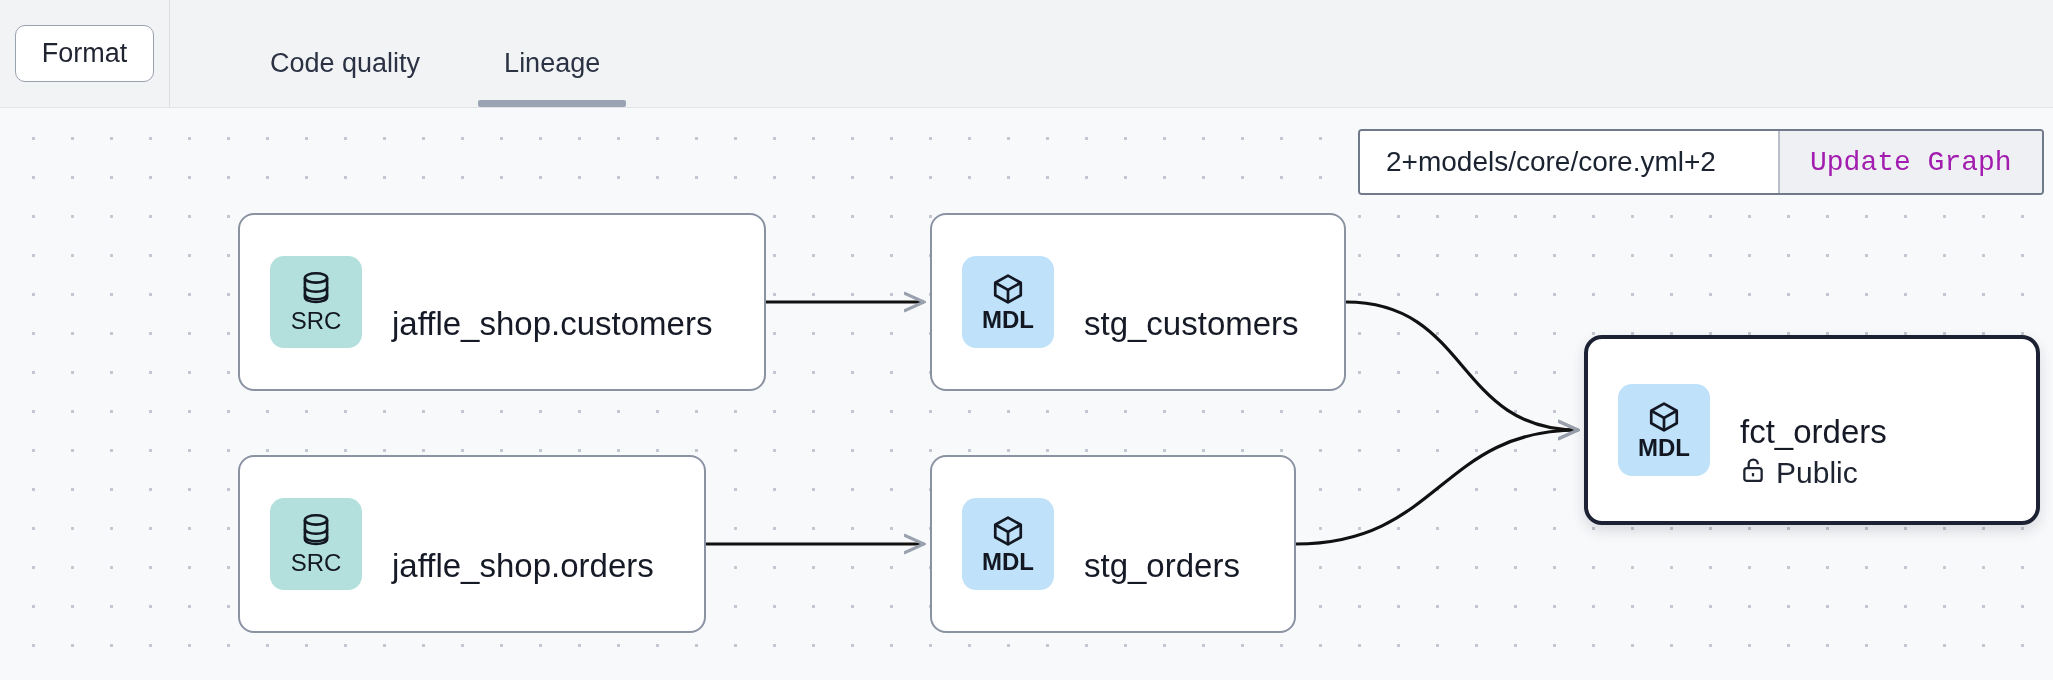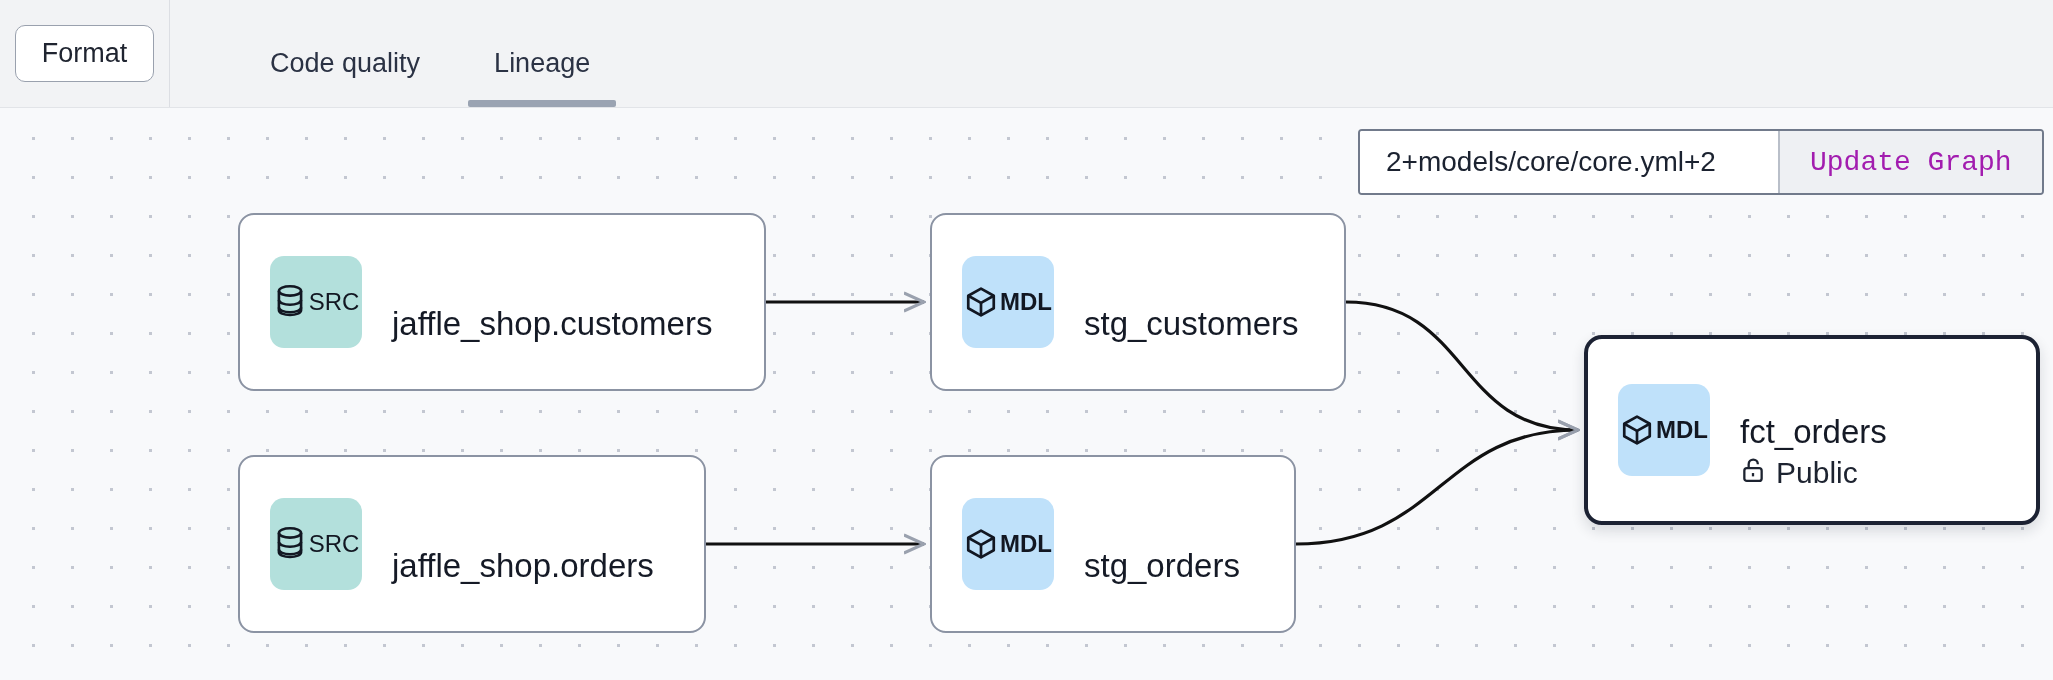--- a/index.html
+++ b/index.html
@@ -49,21 +49,21 @@
     line-height: 1;
     cursor: pointer;
     font-family: "Liberation Sans", sans-serif;
     white-space: nowrap;
   }
 
   .tabs {
     display: flex;
     align-items: flex-end;
     padding-left: 66px;
-    gap: 6px;
+    gap: 16px;
   }
 
   .tab {
     position: relative;
     padding: 0 34px 30px 34px;
     font-size: 27px;
     color: #2b3244;
     cursor: pointer;
     line-height: 1;
     display: flex;
@@ -122,21 +122,21 @@
     border-radius: 18px;
     box-shadow: 0 6px 14px rgba(20,25,40,.14);
     z-index: 5;
   }
 
   .badge {
     width: 92px;
     height: 92px;
     border-radius: 14px;
     display: flex;
-    flex-direction: row;
+    flex-direction: column;
     align-items: center;
     justify-content: center;
     flex: 0 0 92px;
     gap: 2px;
   }
   .badge.src { background: #b3e0dc; }
   .badge.mdl { background: #bfe1fa; font-weight: bold; }
 
   .badge svg { display: block; }
 

